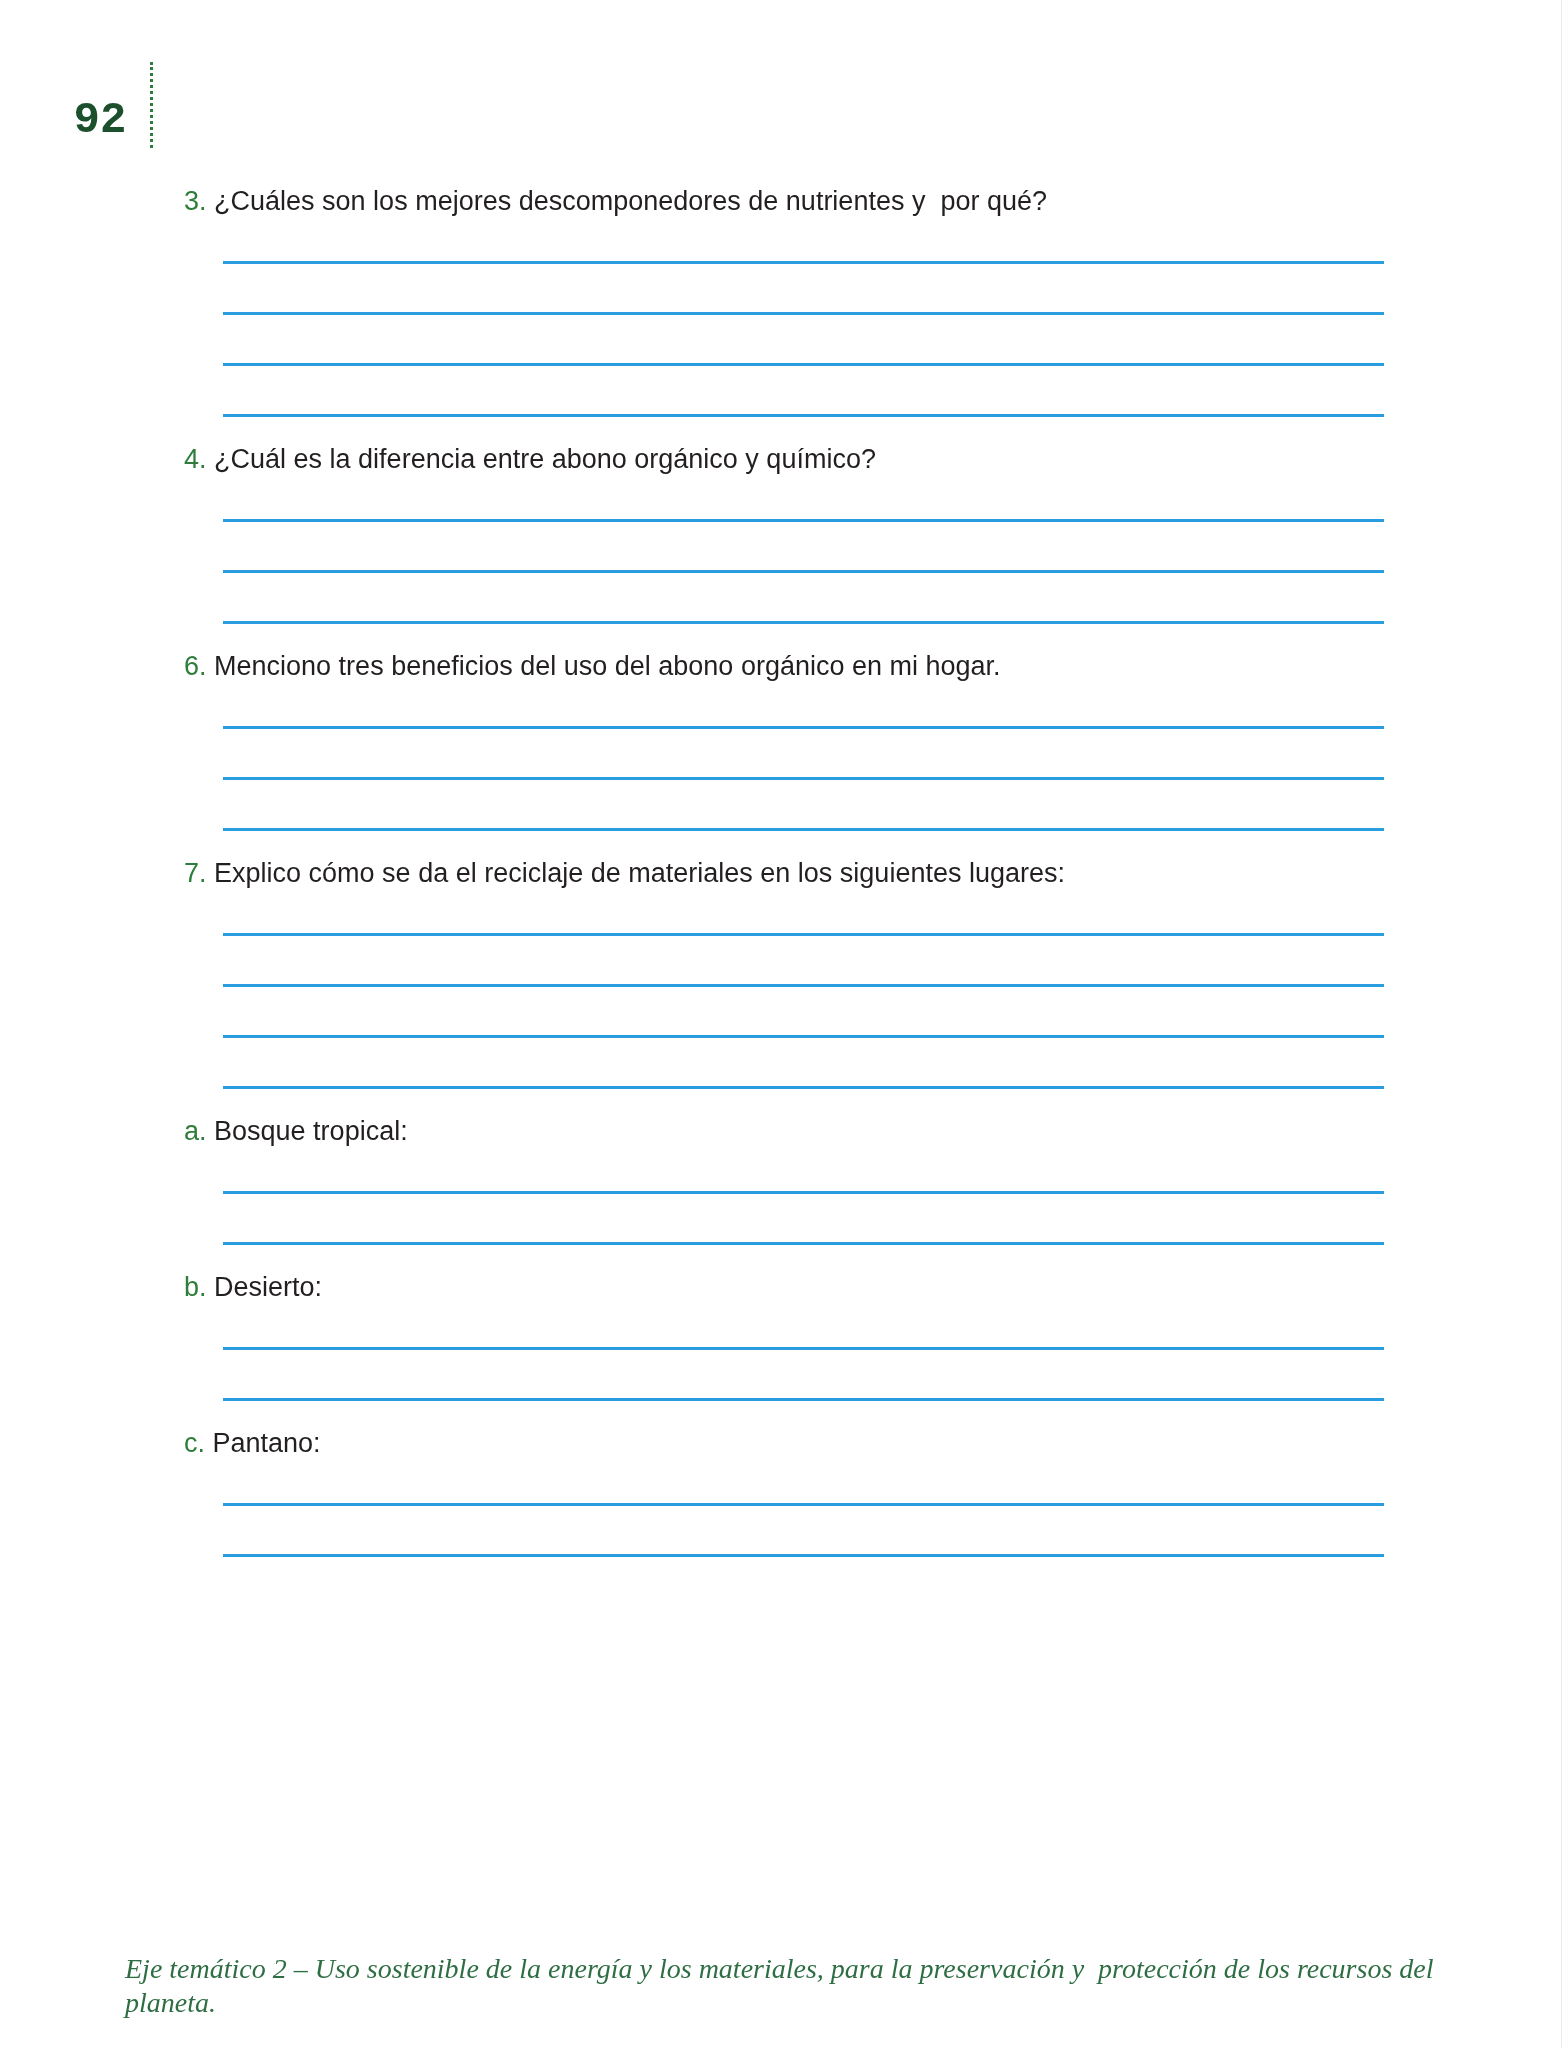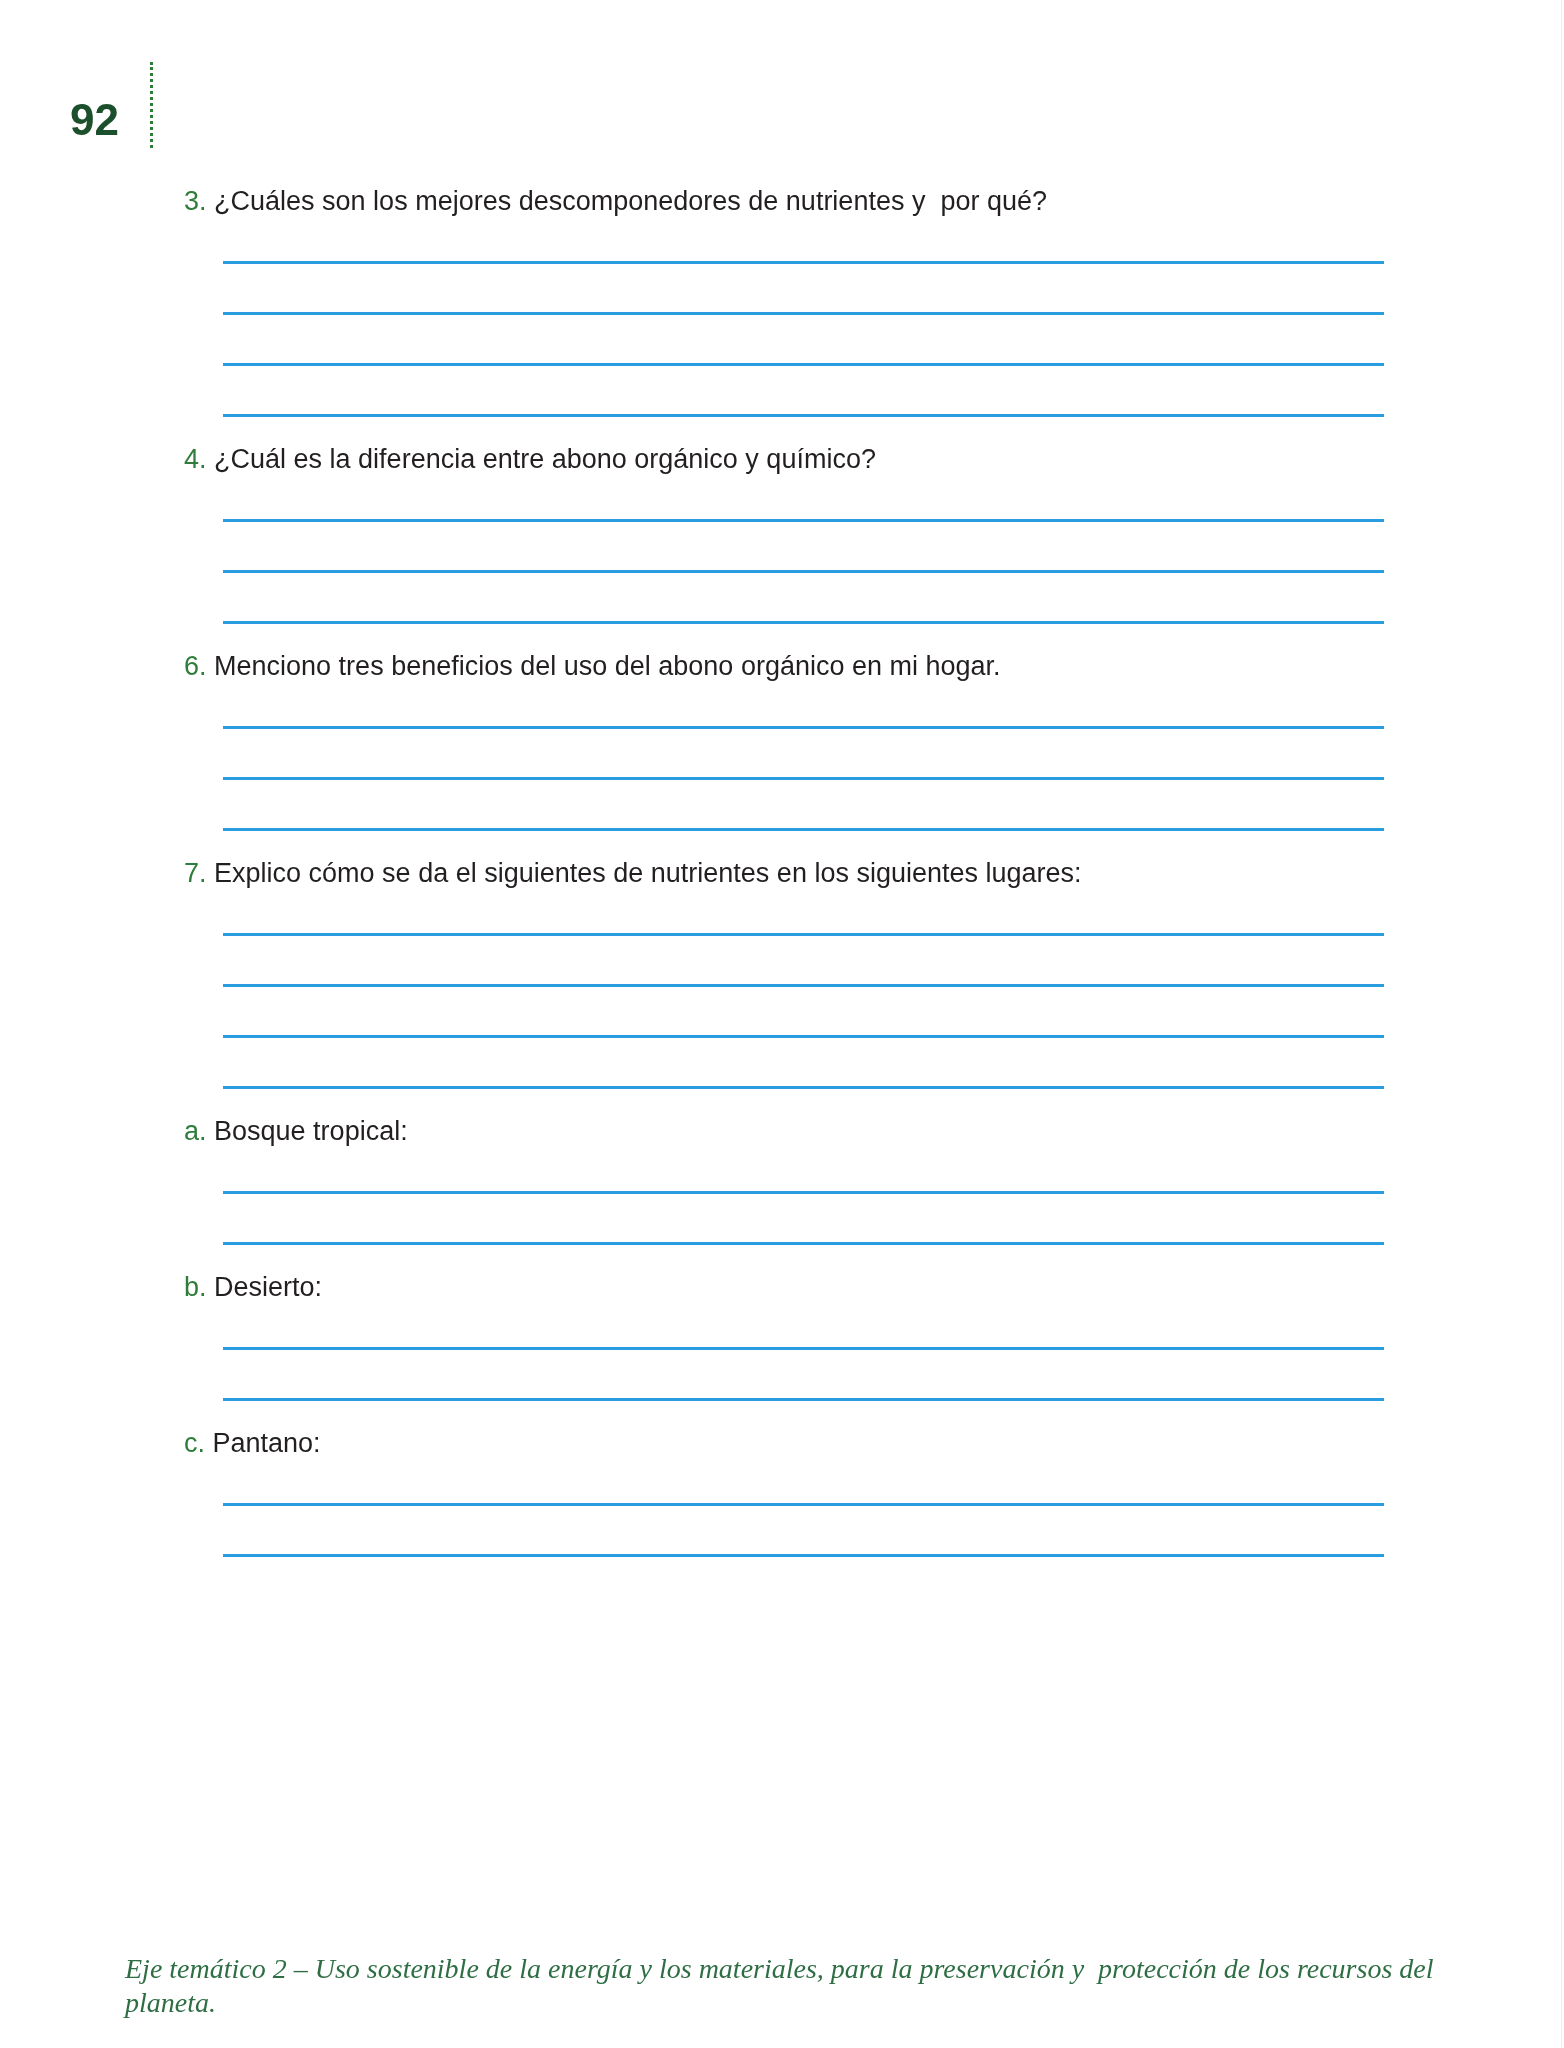--- a/index.html
+++ b/index.html
@@ -11,29 +11,29 @@
     width: 1564px;
     height: 2048px;
     position: relative;
     overflow: hidden;
     font-family: "Liberation Sans", sans-serif;
     color: #231f20;
   }
   
   .page-number {
     position: absolute;
-    left: 70px;
+    left: 63px;
     top: 98px;
-    font-family: Liberation Sans, sans-serif;
+    font-family: Liberation Mono, monospace;
     font-weight: 700;
     font-size: 44px;
     line-height: 1;
     color: #1c4f2b;
     width: 74px;
-    text-align: left;
+    text-align: center;
   }
   .page-number-divider {
     position: absolute;
     left: 150px;
     top: 62px;
     height: 86px;
     width: 0;
     border-left: 3px dotted #2f7d3a;
   }
   
@@ -115,21 +115,21 @@
   <div class="question">
     <div class="q-heading"><span class="q-num">6.</span><span> </span><span class="q-text">Menciono tres beneficios del uso del abono orgánico en mi hogar.</span></div>
     <div class="answer-lines">
       <div class="answer-line"></div>
       <div class="answer-line"></div>
       <div class="answer-line"></div>
     </div>
   </div>
 
   <div class="question">
-    <div class="q-heading"><span class="q-num">7.</span><span> </span><span class="q-text">Explico cómo se da el siguientes de nutrientes en los siguientes lugares:</span></div>
+    <div class="q-heading"><span class="q-num">7.</span><span> </span><span class="q-text">Explico cómo se da el reciclaje de materiales en los siguientes lugares:</span></div>
     <div class="answer-lines">
       <div class="answer-line"></div>
       <div class="answer-line"></div>
       <div class="answer-line"></div>
       <div class="answer-line"></div>
     </div>
   </div>
 
   <div class="question">
     <div class="q-heading"><span class="q-num">a.</span><span> </span><span class="q-text">Bosque tropical:</span></div>

